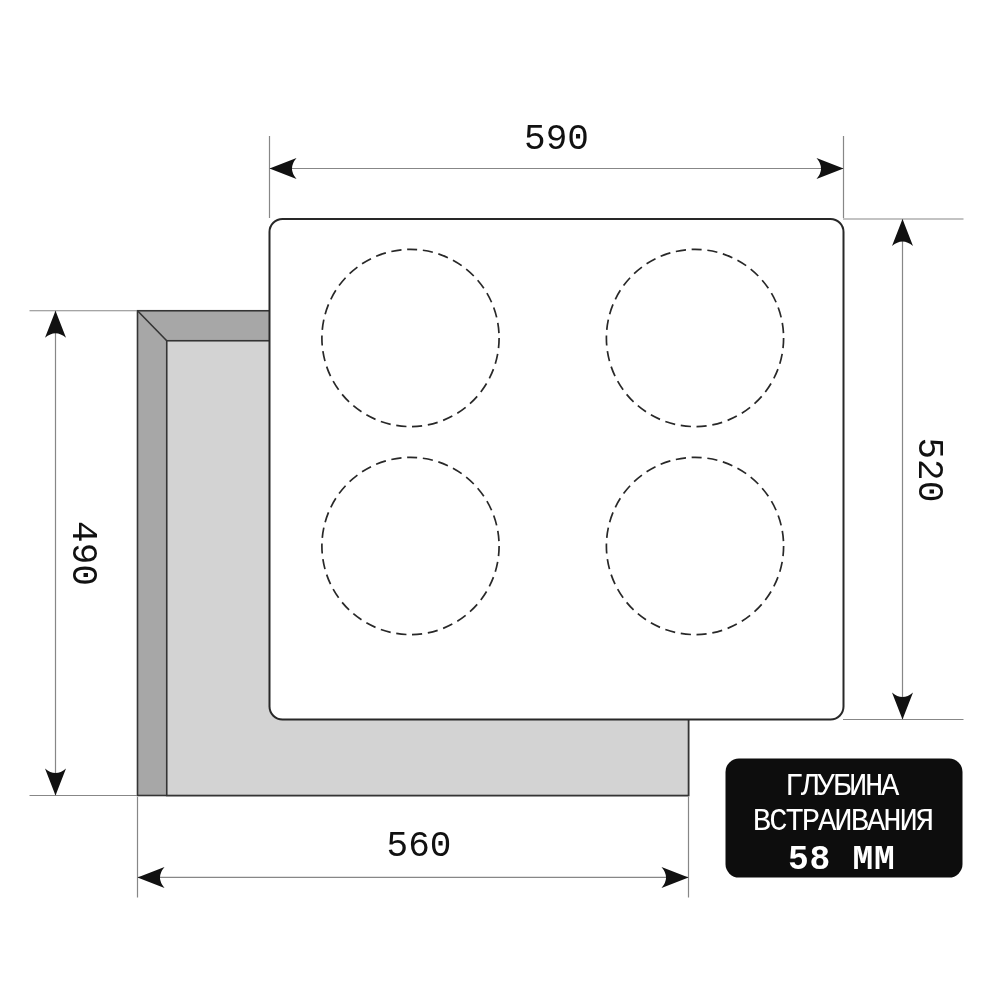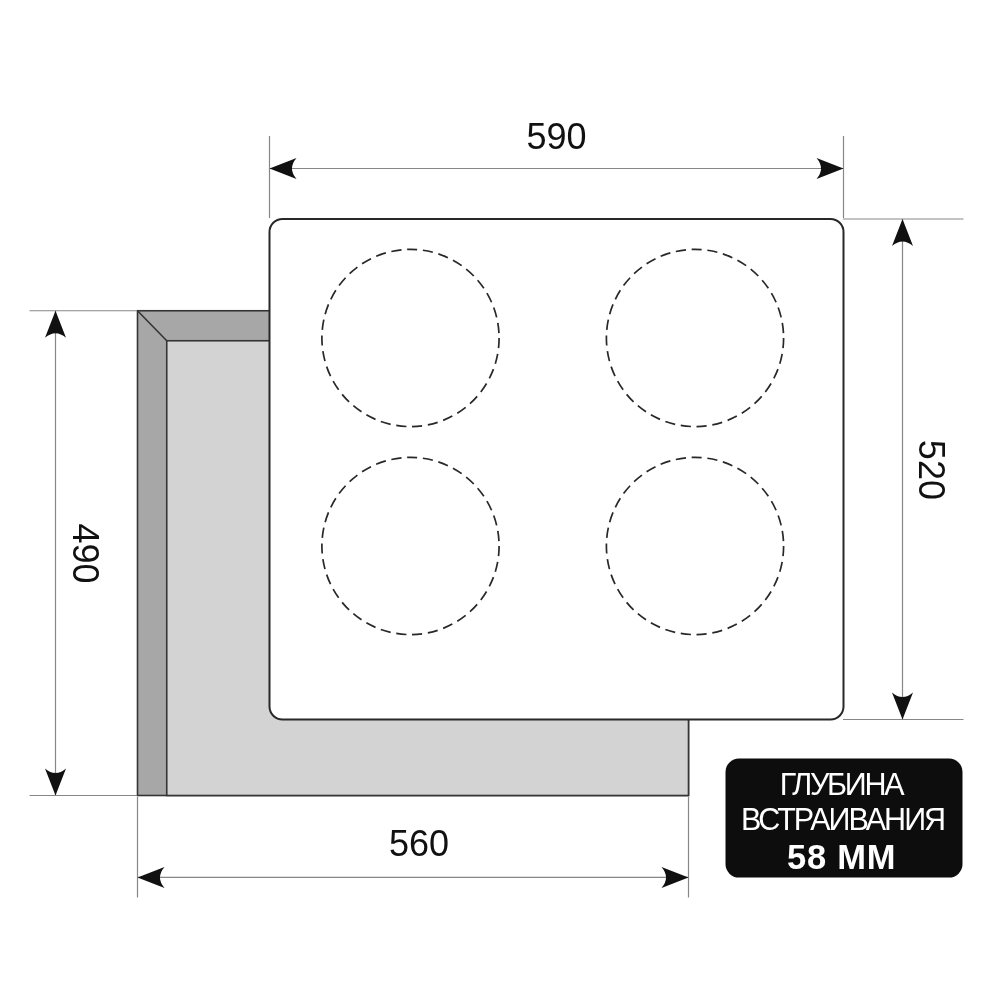--- a/index.html
+++ b/index.html
@@ -1,16 +1,16 @@
 <!DOCTYPE html>
 <html><head>
 <meta charset="utf-8">
 <style>
   html,body{margin:0;padding:0;background:#ffffff;}
-  .page{width:1000px;height:1000px;position:relative;font-family:Liberation Sans, sans-serif;}
+  .page{width:1000px;height:1000px;position:relative;font-family:Liberation Mono, monospace;}
 </style>
 </head>
 <body>
 <div class="page">
 <svg width="1000" height="1000" viewBox="0 0 1000 1000" xmlns="http://www.w3.org/2000/svg">
 
   <rect x="0" y="0" width="1000" height="1000" fill="#ffffff"></rect>
 
   <rect x="137.5" y="310.75" width="551" height="484.75" fill="#a7a7a7" stroke="#343434" stroke-width="1.6"></rect>
 

